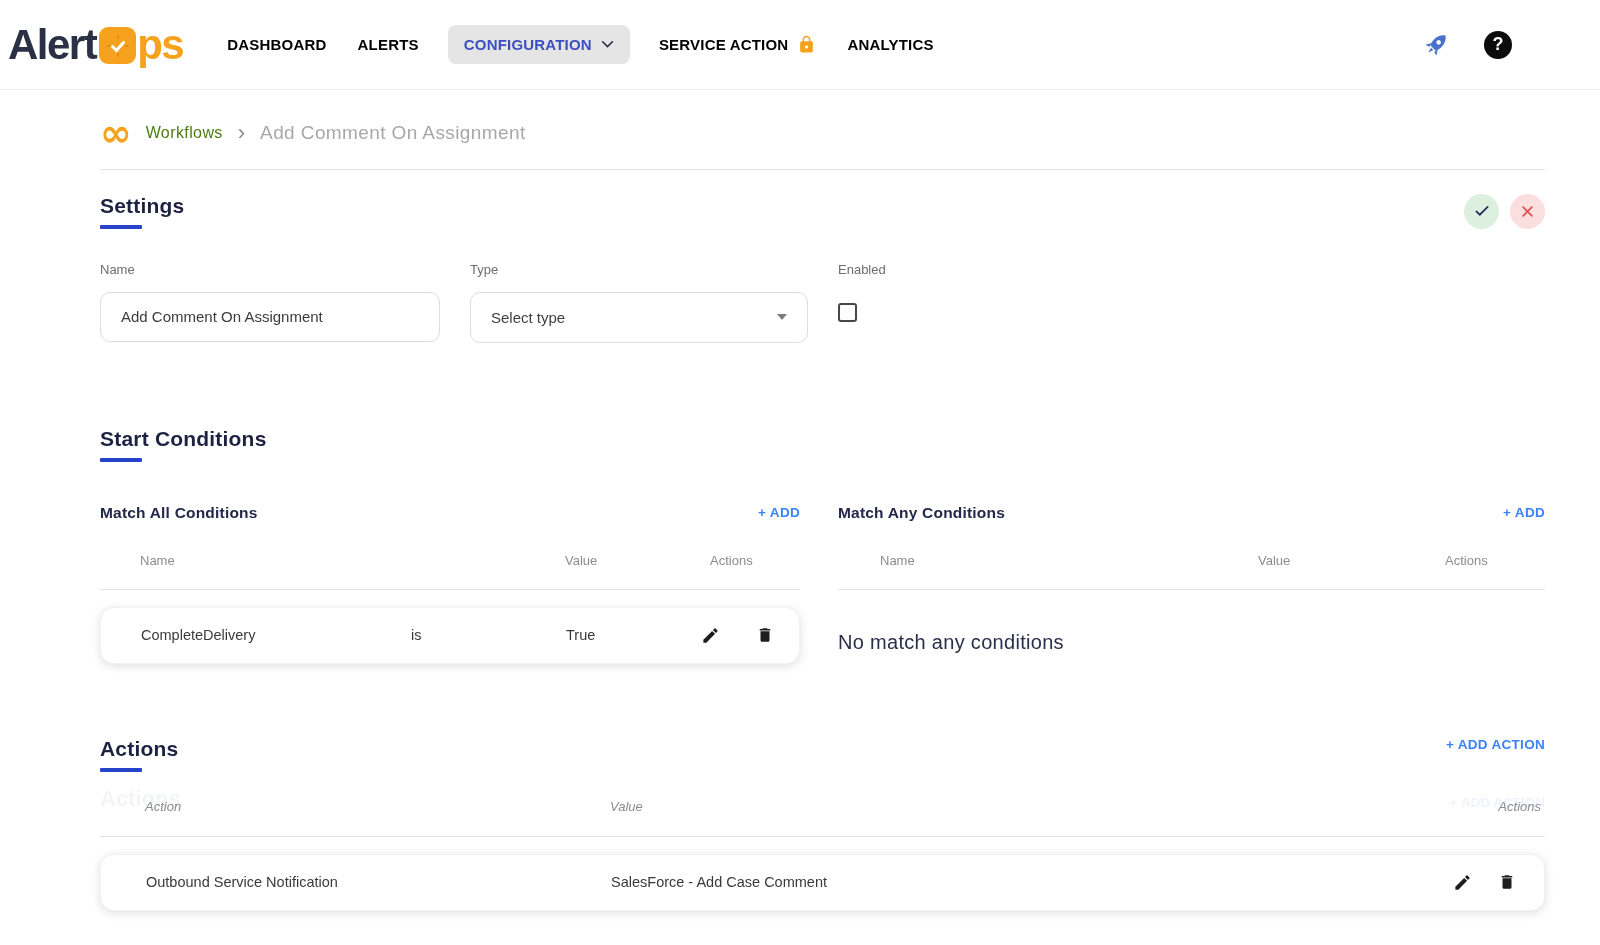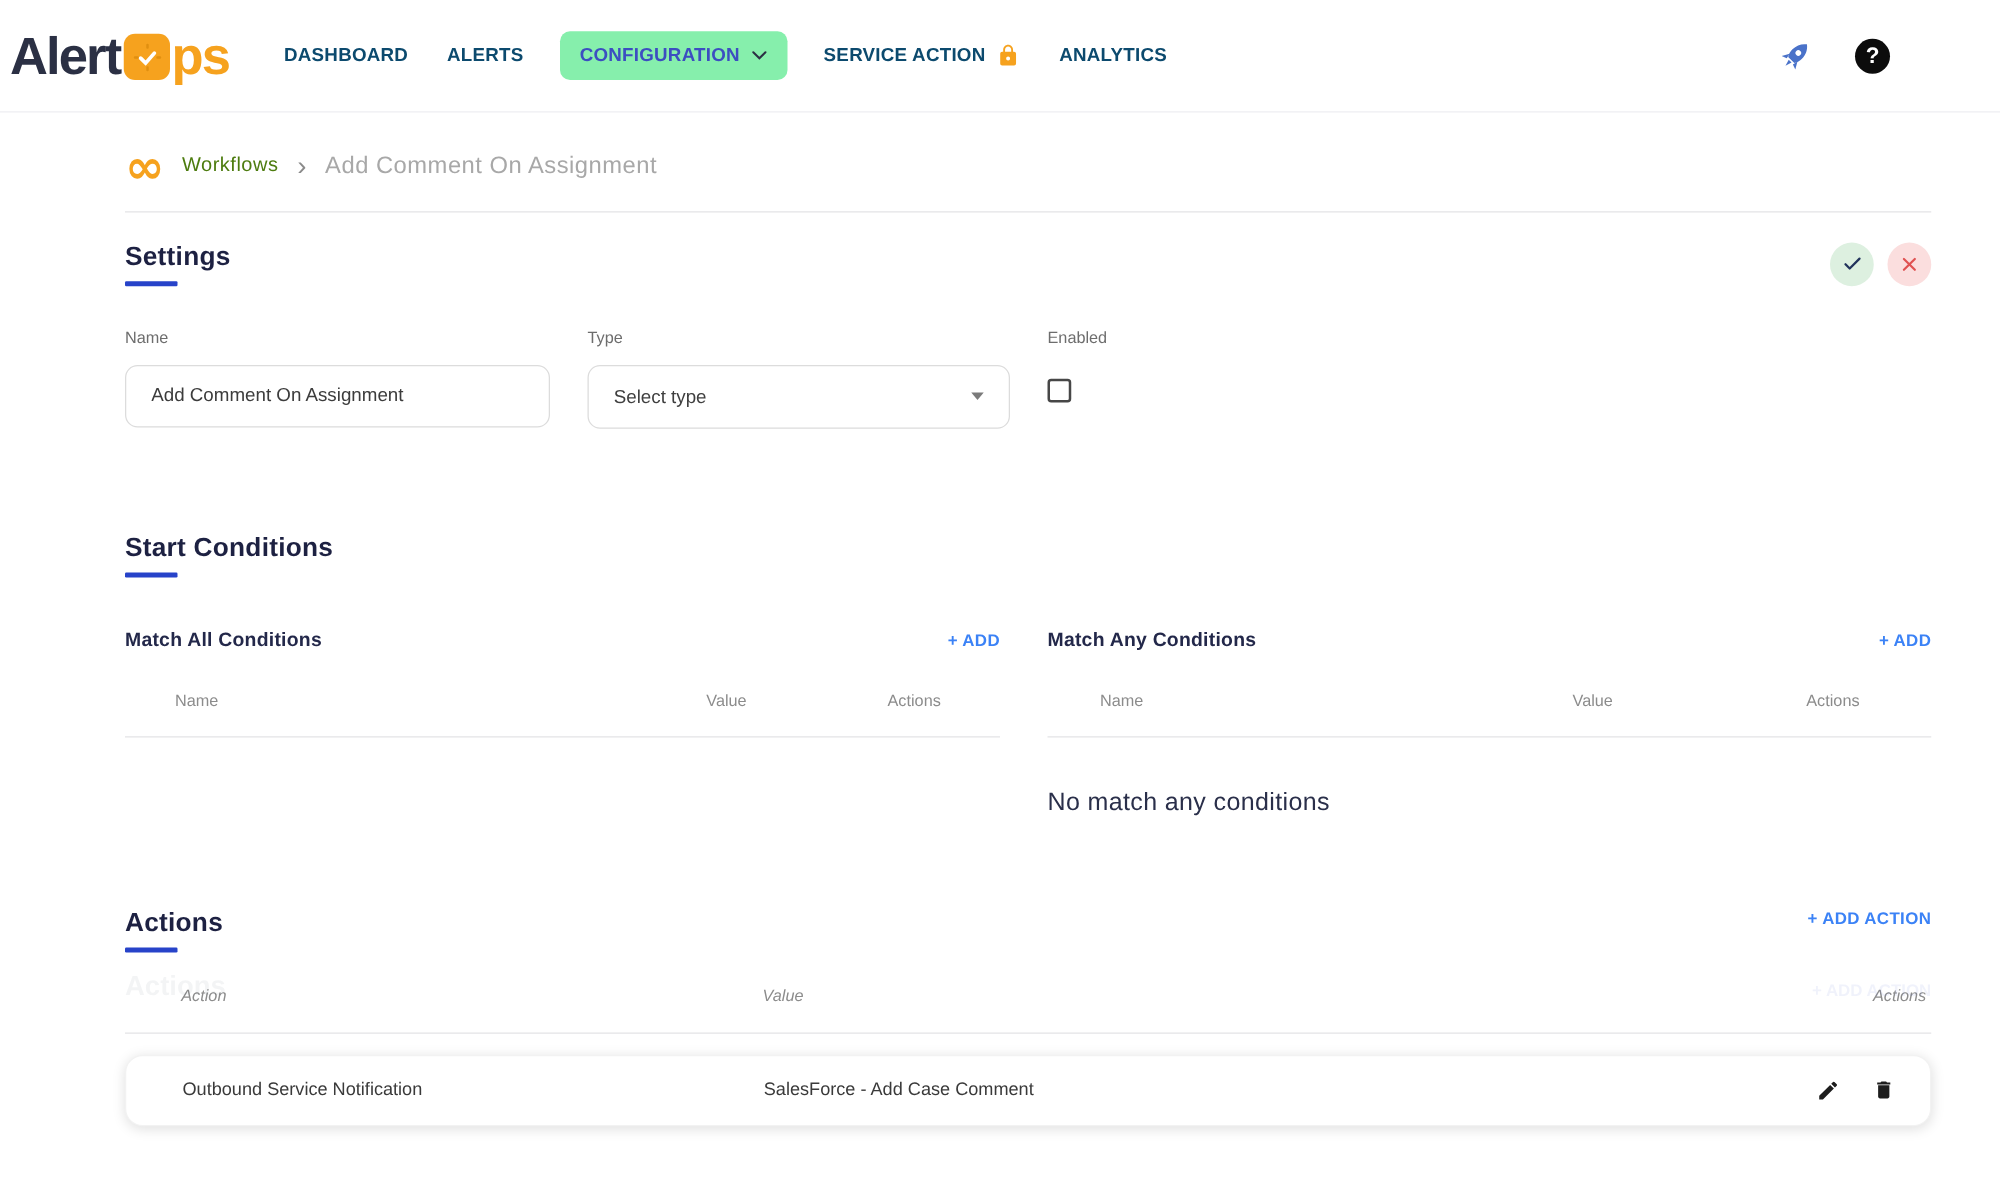--- a/index.html
+++ b/index.html
@@ -9,24 +9,24 @@
   
   .header { height:90px; display:flex; align-items:center; padding:0 0 0 8px;
             border-bottom:1px solid #eeeef2; background:#fff; }
   .logo { display:flex; align-items:center; font-weight:700; font-size:42px;
           letter-spacing:-1.5px; line-height:1; cursor:pointer; }
   .logo-dark { color:#2b3044; }
   .logo-orange { color:#f6a21e; }
   .logo-clock { width:37px; height:37px; background:#f6a21e; border-radius:9px;
                 margin:2px 1px 0 3px; display:flex; align-items:center; justify-content:center; }
   .nav { display:flex; align-items:center; gap:27px; margin-left:42px; }
-  .nav-item { font-size:15px; font-weight:700; color:#0c4a6e; letter-spacing:.2px;
+  .nav-item { font-size:15px; font-weight:700; color:#000000; letter-spacing:.2px;
               padding:10px 2px; cursor:pointer; display:flex; align-items:center; gap:9px;
               white-space:nowrap; }
-  .nav-item.active { background:#86efac; color:#3c4ec1; padding:11px 16px; border-radius:8px; }
+  .nav-item.active { background:#e5e5e5; color:#3c4ec1; padding:11px 16px; border-radius:8px; }
   .hdr-right { margin-left:auto; display:flex; align-items:center; gap:33px; padding-right:88px; }
   .help-circle { width:28px; height:28px; border-radius:50%; background:#0c0c0c; color:#fff;
                  font-size:18px; font-weight:700; display:flex; align-items:center;
                  justify-content:center; cursor:pointer; }
 
   
   .content { padding:0 55px 0 100px; }
 
   .breadcrumb { margin-top:29px; display:flex; align-items:center; }
   .inf { font-family:"DejaVu Sans", sans-serif; font-size:38px; font-weight:700;
@@ -214,20 +214,37 @@
       <div class="panel-head">
         <span class="panel-title">Match All Conditions</span>
         <span class="add-link">+ ADD</span>
       </div>
       <div class="tbl-head grid-l">
         <span class="pad40">Name</span>
         <span></span>
         <span class="pad40">Value</span>
         <span class="pad50">Actions</span>
       </div>
+      <div class="row-card grid-l">
+        <span class="pad40">CompleteDelivery</span>
+        <span>is</span>
+        <span class="pad40">True</span>
+        <span class="row-icons pad40">
+          <span class="icon-btn">
+              <svg width="19" height="19" viewBox="0 0 24 24">
+                <path fill="#1d1d1d" d="M3 17.25V21h3.75L17.81 9.94l-3.75-3.75L3 17.25zM20.71 7.04a.996.996 0 000-1.41l-2.34-2.34a.996.996 0 00-1.41 0l-1.83 1.83 3.75 3.75 1.83-1.83z"></path>
+              </svg>
+            </span>
+          <span class="icon-btn">
+              <svg width="18" height="18" viewBox="0 0 24 24">
+                <path fill="#1d1d1d" d="M6 19c0 1.1.9 2 2 2h8c1.1 0 2-.9 2-2V7H6v12zM19 4h-3.5l-1-1h-5l-1 1H5v2h14V4z"></path>
+              </svg>
+            </span>
+        </span>
+      </div>
     </div>
 
     <div class="panel-right">
       <div class="panel-head">
         <span class="panel-title">Match Any Conditions</span>
         <span class="add-link">+ ADD</span>
       </div>
       <div class="tbl-head grid-r">
         <span class="pad42">Name</span>
         <span>Value</span>

